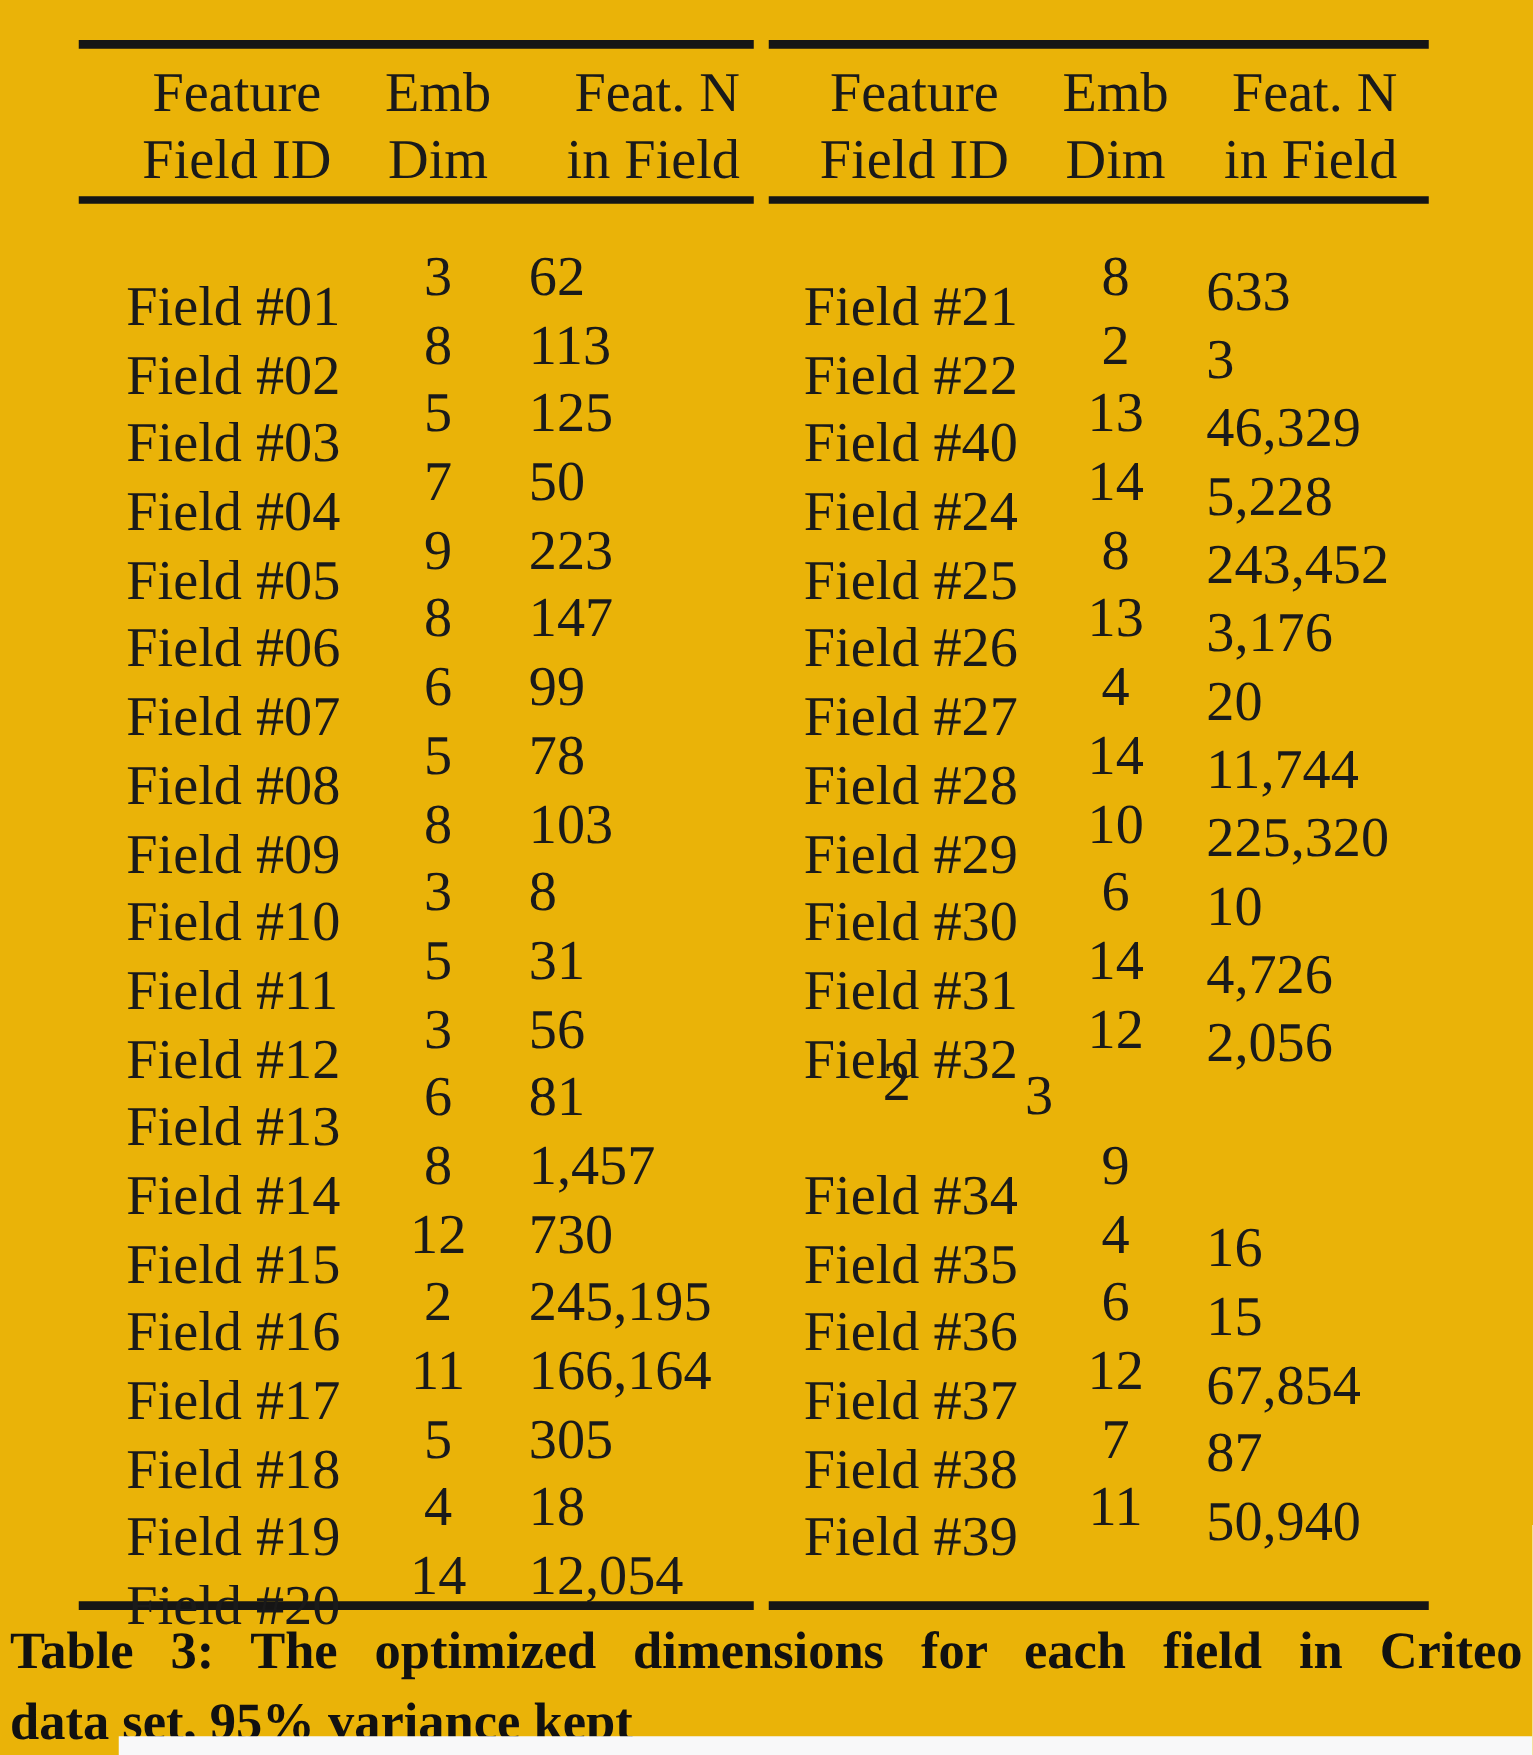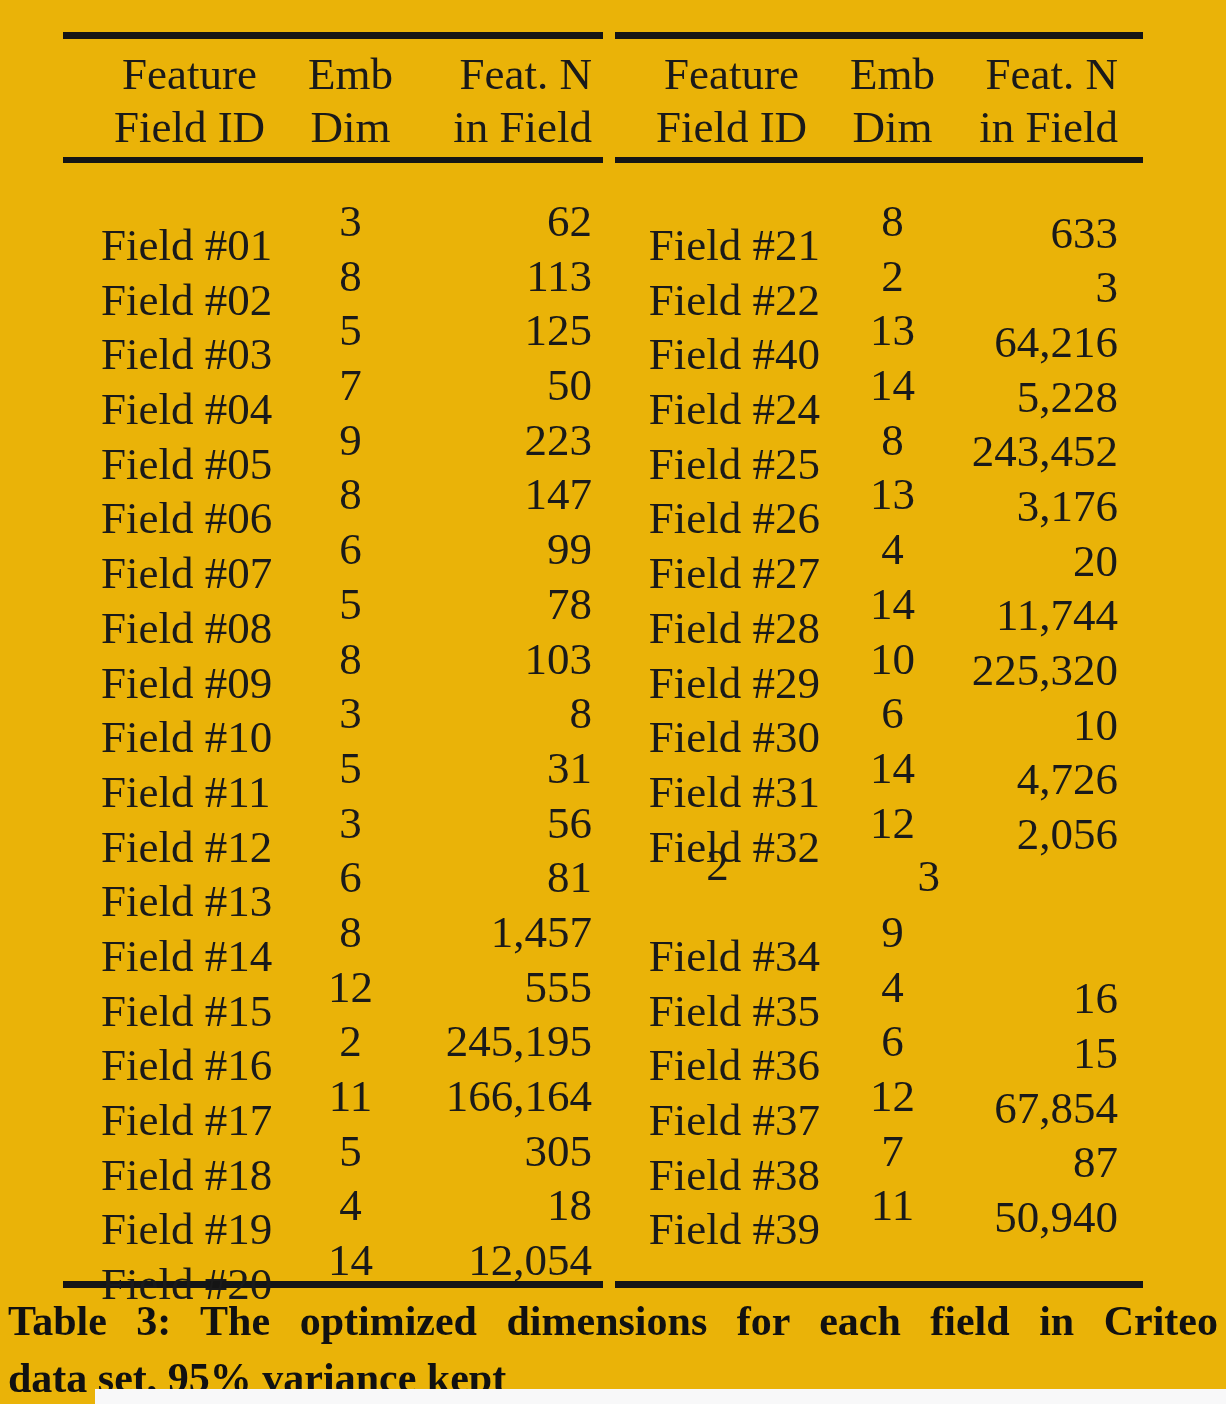--- a/index.html
+++ b/index.html
@@ -25,23 +25,23 @@
   .left  .th.c1 { padding-left:38px; }
   .right .th.c1 { padding-left:28px; }
   .th.c3 { text-align:right; }
   .left  .th.c3 { padding-right:11px; }
   .right .th.c3 { padding-right:25px; }
 
   .tbody { padding-top:8px; }
   .trow  { display:grid; height:54.7px; align-items:center; font-size:45px; }
   .td.c1 { text-align:left;margin-top:48px; }
   .left  .td.c1 { padding-left:38px; }
-  .right .td.c1 { padding-left:28px;text-align:right; }
+  .right .td.c1 { padding-left:28px; }
   .td.c2 { text-align:center; }
-  .td.c3 { text-align:right; }
+  .td.c3 { text-align:left; }
   .left  .td.c3 { padding-right:11px; }
   .right .td.c3 { padding-right:25px;margin-top:23px; }
 
   .caption {
     position:absolute; left:8px; top:1293px; width:1210px;
     font-weight:bold; font-size:42px; line-height:57px; color:#111111;
   }
   .caption .line1 { text-align:justify; text-align-last:justify; }
   .caption .line2 { text-align:left; }
 
@@ -131,21 +131,21 @@
           <div class="td c3">81</div>
         </div>
         <div class="trow">
           <div class="td c1">Field #14</div>
           <div class="td c2">8</div>
           <div class="td c3">1,457</div>
         </div>
         <div class="trow">
           <div class="td c1">Field #15</div>
           <div class="td c2">12</div>
-          <div class="td c3">555</div>
+          <div class="td c3">730</div>
         </div>
         <div class="trow">
           <div class="td c1">Field #16</div>
           <div class="td c2">2</div>
           <div class="td c3">245,195</div>
         </div>
         <div class="trow">
           <div class="td c1">Field #17</div>
           <div class="td c2">11</div>
           <div class="td c3">166,164</div>
@@ -184,21 +184,21 @@
           <div class="td c3">633</div>
         </div>
         <div class="trow">
           <div class="td c1">Field #22</div>
           <div class="td c2">2</div>
           <div class="td c3">3</div>
         </div>
         <div class="trow">
           <div class="td c1">Field #40</div>
           <div class="td c2">13</div>
-          <div class="td c3">64,216</div>
+          <div class="td c3">46,329</div>
         </div>
         <div class="trow">
           <div class="td c1">Field #24</div>
           <div class="td c2">14</div>
           <div class="td c3">5,228</div>
         </div>
         <div class="trow">
           <div class="td c1">Field #25</div>
           <div class="td c2">8</div>
           <div class="td c3">243,452</div>

